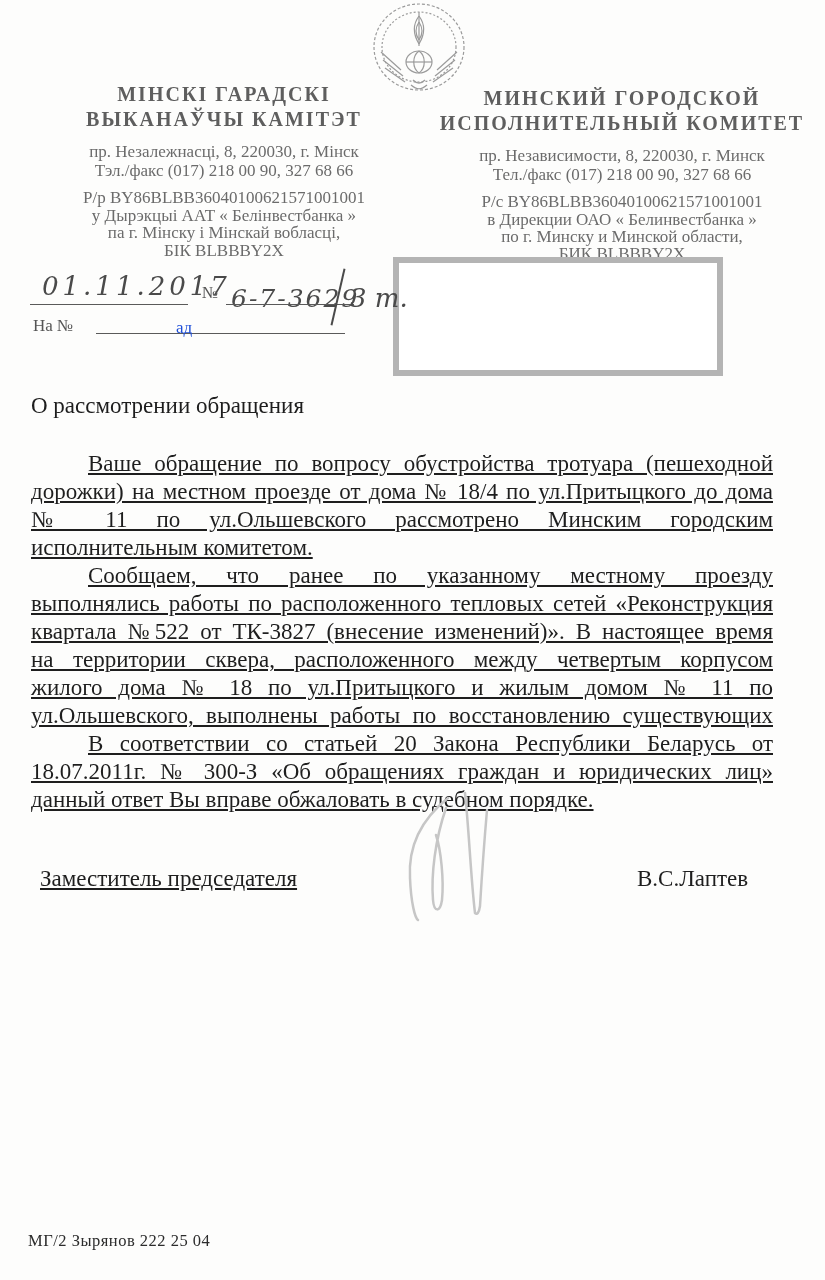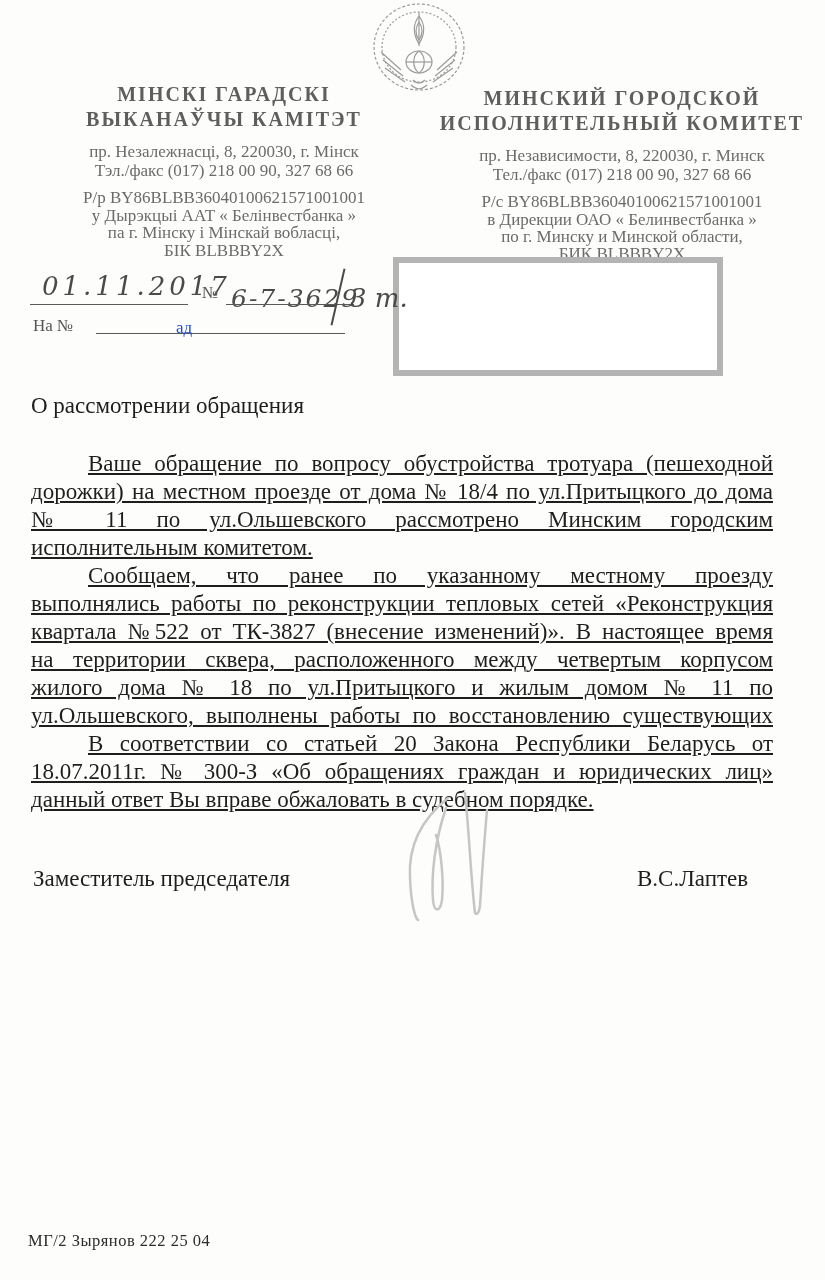--- a/index.html
+++ b/index.html
@@ -44,21 +44,21 @@
   .ad-label{ left:176px; top:318px; font-size:17px; color:#1d4ed8; }
   .na-line2{ left:203px; top:333px; width:142px; }
 
   
   .subject{ left:31px; top:393px; font-size:23px; color:#1d1d1d; }
   .bodytext{ left:31px; top:450px; width:742px; font-size:23px; line-height:28px; color:#1e1e1e;text-decoration:underline; }
   .bodytext .ln{ width:742px; }
   .bodytext .jl{ text-align:justify; text-align-last:justify; }
   .bodytext .fl{ text-indent:57px; }
 
-  .sig-pos{ left:33px; top:866px; font-size:23px; color:#1e1e1e; }
+  .sig-pos{ left:40px; top:866px; font-size:23px; color:#1e1e1e;text-decoration:underline; }
   .sig-name{ left:637px; top:866px; font-size:23px; color:#1e1e1e; }
 
   .footer{ left:28px; top:1231px; font-size:16.5px; color:#2c2c2c; letter-spacing:0.5px; }
 
   svg{ display:block; }
 </style>
 </head>
 <body>
 
 <div class="abs" style="left:371px; top:2px; width:96px; height:90px;">
@@ -131,21 +131,21 @@
 <div class="abs rule na-line2"></div>
 
 <div class="abs subject">О рассмотрении обращения</div>
 
 <div class="abs bodytext" id="body-paragraphs">
     <div class="ln jl fl">Ваше обращение по вопросу обустройства тротуара (пешеходной</div>
     <div class="ln jl">дорожки) на местном проезде от дома № 18/4 по ул.Притыцкого до дома</div>
     <div class="ln jl">№ 11 по ул.Ольшевского рассмотрено Минским городским</div>
     <div class="ln">исполнительным комитетом.</div>
     <div class="ln jl fl">Сообщаем, что ранее по указанному местному проезду</div>
-    <div class="ln jl">выполнялись работы по реконструкции тепловых сетей «Реконструкция</div>
+    <div class="ln jl">выполнялись работы по расположенного тепловых сетей «Реконструкция</div>
     <div class="ln jl">квартала №522 от ТК-3827 (внесение изменений)». В настоящее время</div>
     <div class="ln jl">на территории сквера, расположенного между четвертым корпусом</div>
     <div class="ln jl">жилого дома № 18 по ул.Притыцкого и жилым домом № 11 по</div>
     <div class="ln jl">ул.Ольшевского, выполнены работы по восстановлению существующих</div>
     <div class="ln jl fl">В соответствии со статьей 20 Закона Республики Беларусь от</div>
     <div class="ln jl">18.07.2011г. № 300-З «Об обращениях граждан и юридических лиц»</div>
     <div class="ln">данный ответ Вы вправе обжаловать в судебном порядке.</div>
   </div>
 
 <div class="abs" style="left:398px; top:778px; width:110px; height:160px; z-index:2;">

